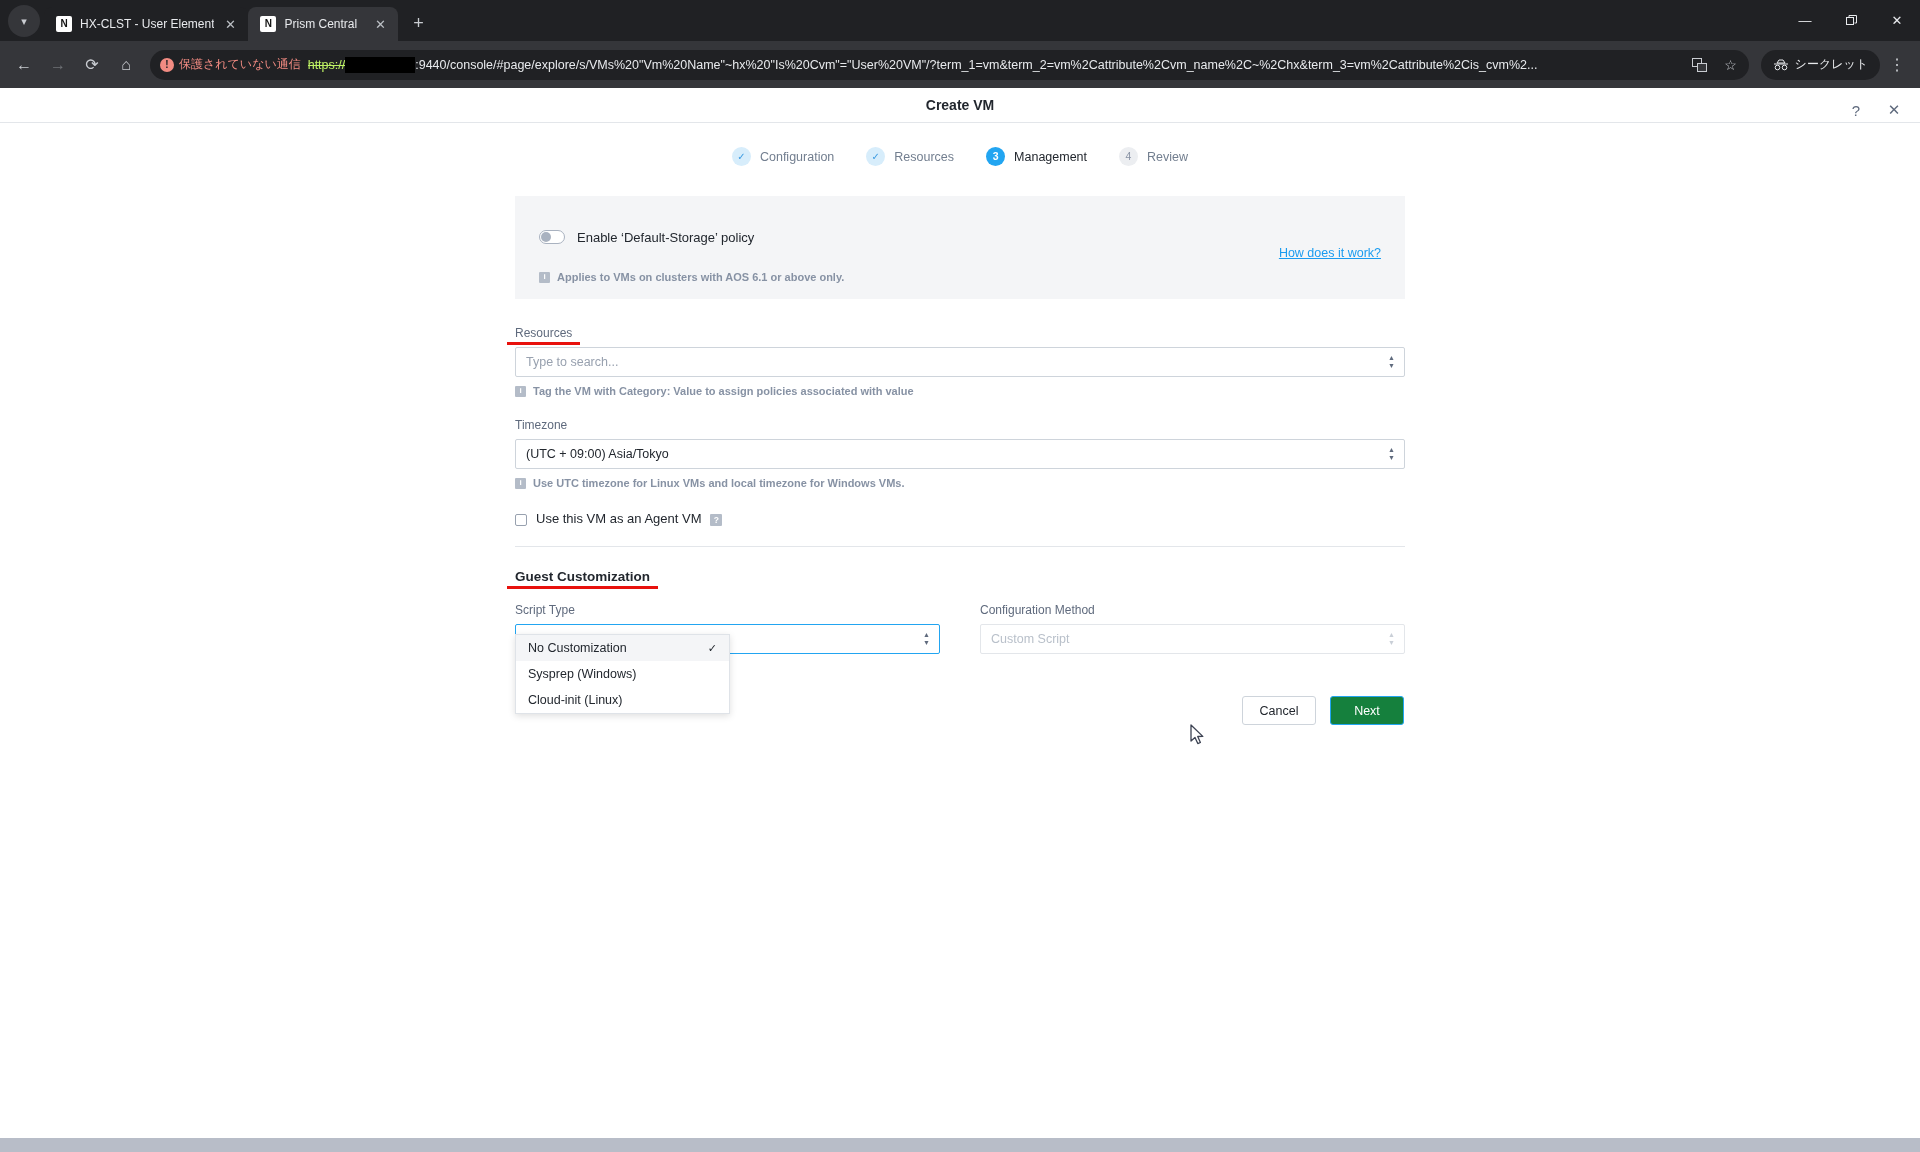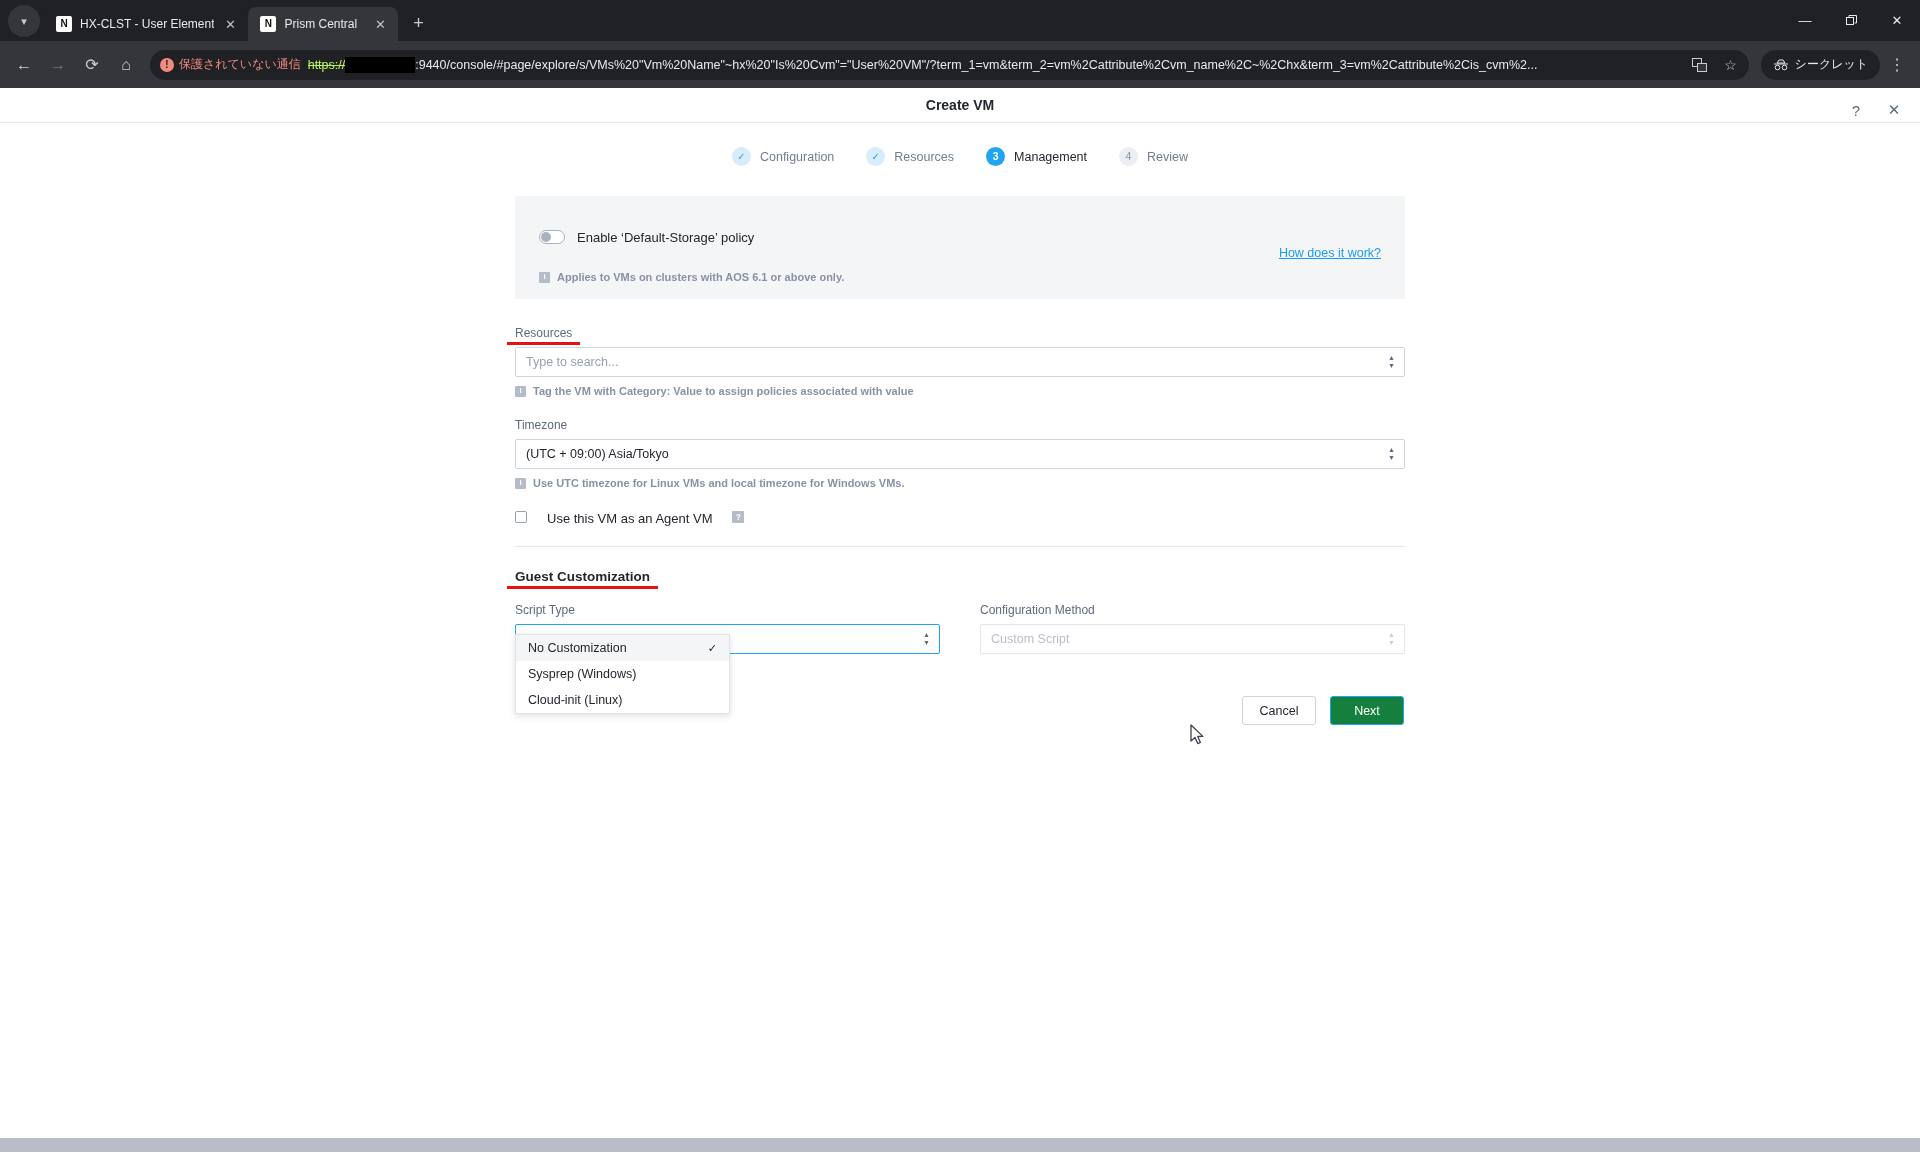--- a/index.html
+++ b/index.html
@@ -188,21 +188,21 @@
   .select.disabled { background: #fff; border-color: #e3e6ea; color: #b9c0ca; }
   .spinner-arrows {
     position: absolute; right: 9px; top: 50%; transform: translateY(-50%);
     display: flex; flex-direction: column; gap: 2px; color: #5f6a7d; font-size: 7px;
     line-height: 6px;
   }
   .select.disabled .spinner-arrows { color: #c9cfd7; }
   .hint-row { display: flex; align-items: center; gap: 7px; margin-top: 8px; }
   .hint-text { font-size: 11px; color: #8792a4; font-weight: bold; }
 
-  .checkbox-row { display: flex; align-items: flex-start; gap: 20px; margin: 22px 0 0 0; }
+  .checkbox-row { display: flex; align-items: flex-end; gap: 9px; margin: 22px 0 0 0; }
   .checkbox {
     width: 12px; height: 12px; border: 1px solid #98a1af; border-radius: 2px;
     background: #fff; flex: 0 0 auto;
   }
   .checkbox-label { font-size: 13px; color: #22272e; }
   .help-sq {
     width: 12px; height: 12px; background: #b4bcc8; color: #fff; font-size: 8.5px;
     font-weight: bold; display: flex; align-items: center; justify-content: center;
     border-radius: 1px; flex: 0 0 auto; line-height: 1;
   }

